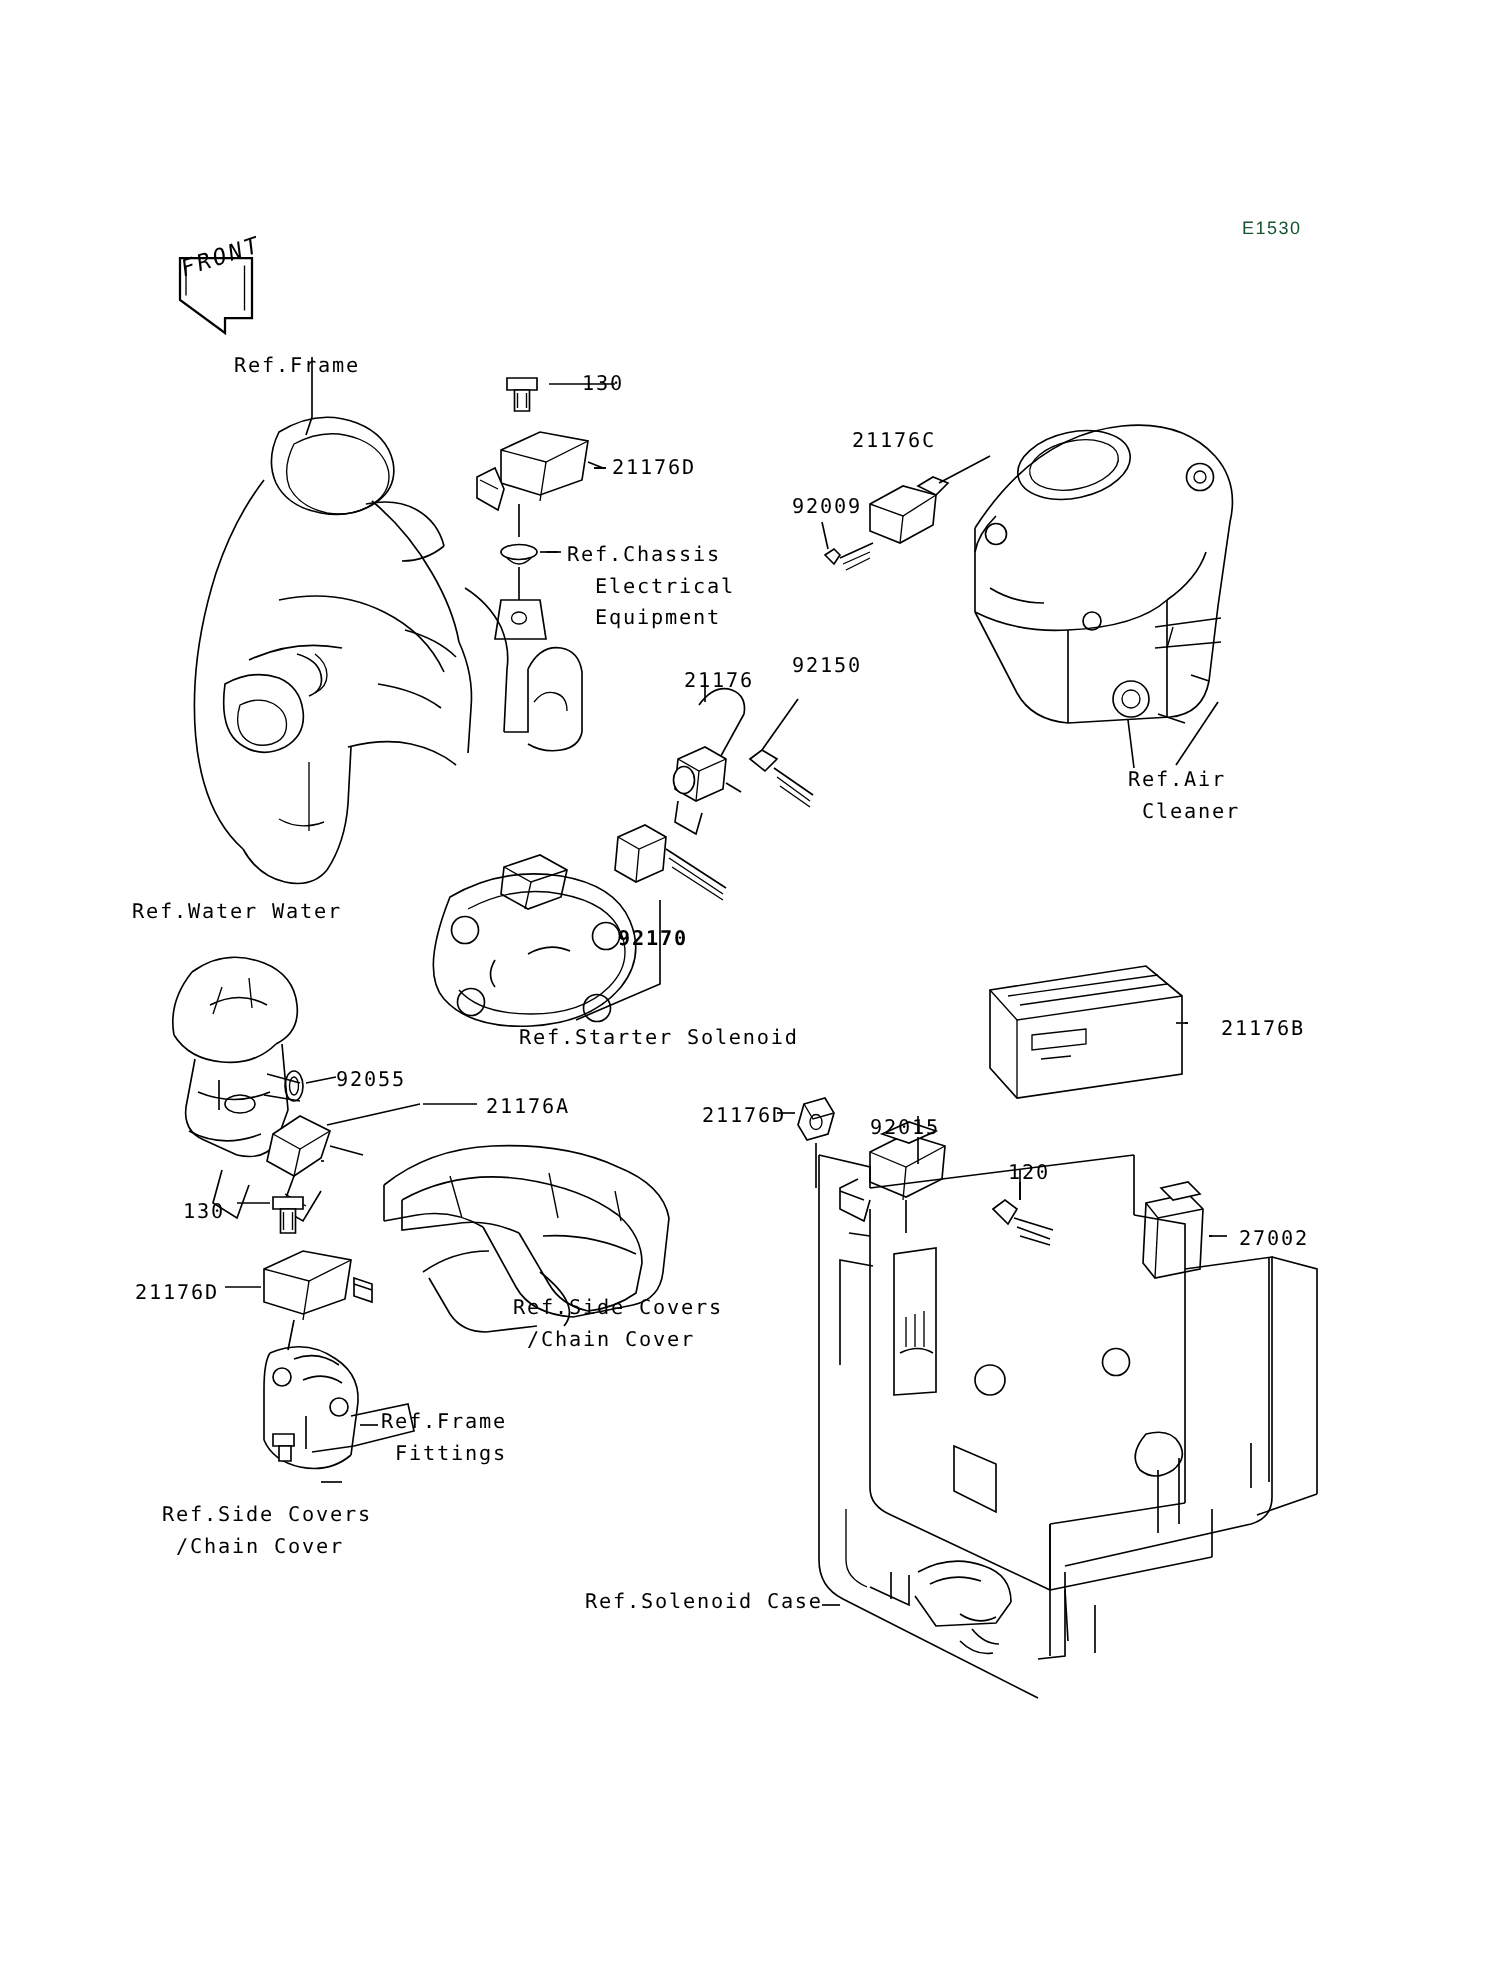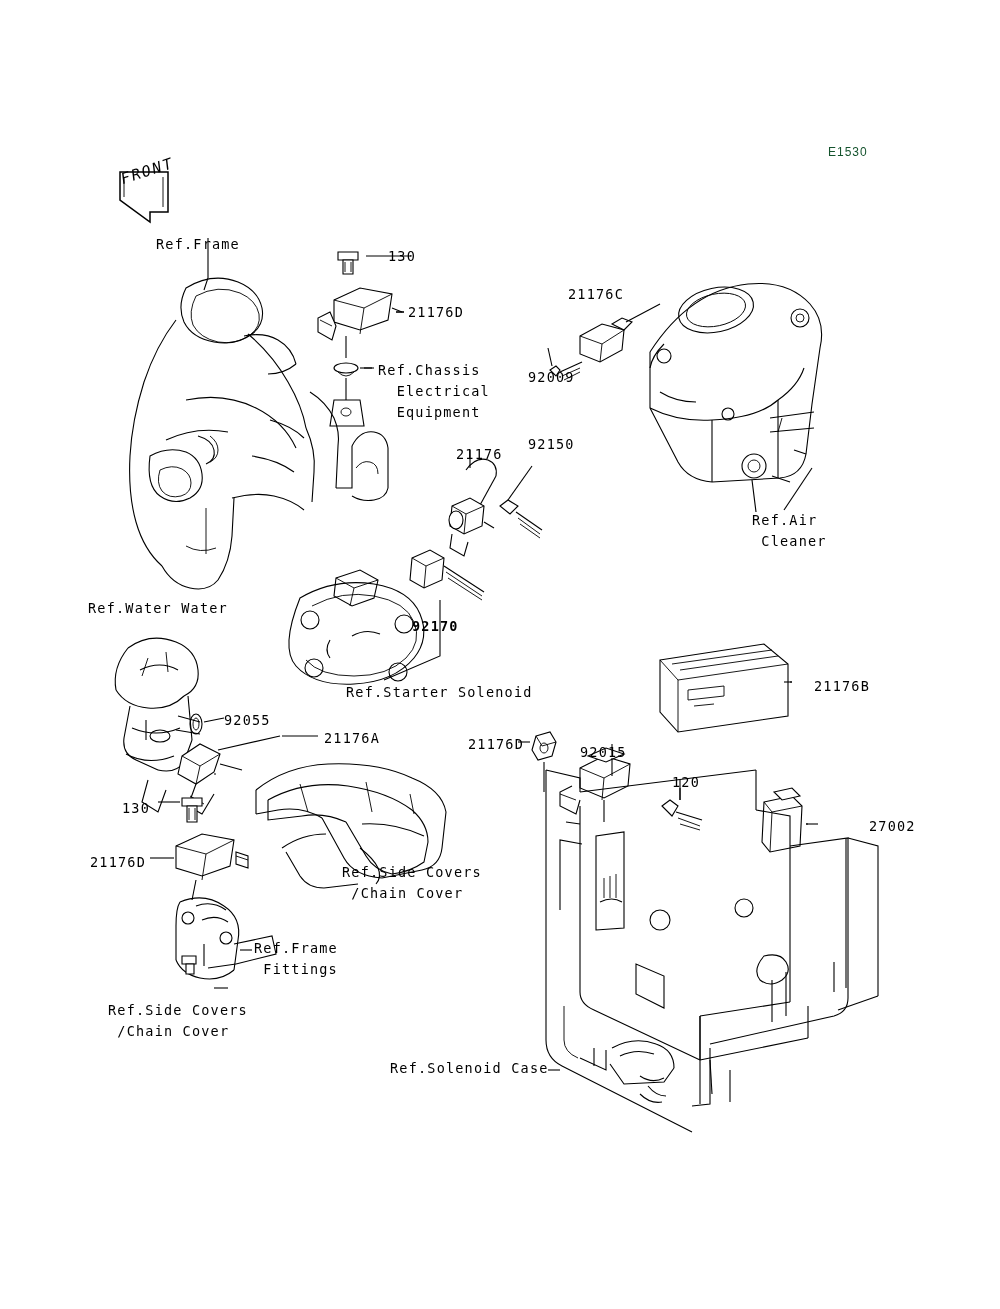--- a/index.html
+++ b/index.html
@@ -383,21 +383,21 @@
 <div class="lbl" style="left:118px; top:170px; font-style:italic; font-size:15px; letter-spacing:2px; transform:rotate(-18deg); transform-origin:left top;">FRONT</div>
 
 <div class="lbl" style="left:156px; top:234px;">Ref.Frame</div>
 
 <div class="lbl" style="left:388px; top:246px;">130</div>
 
 <div class="lbl" style="left:408px; top:302px;">21176D</div>
 
 <div class="lbl" style="left:568px; top:284px;">21176C</div>
 
-<div class="lbl" style="left:528px; top:328px;margin-top:39px;">92009</div>
+<div class="lbl" style="left:528px; top:328px;">92009</div>
 
 <div class="lbl" style="left:378px; top:360px;">Ref.Chassis
   Electrical
   Equipment</div>
 
 <div class="lbl" style="left:456px; top:444px;">21176</div>
 
 <div class="lbl" style="left:528px; top:434px;">92150</div>
 
 <div class="lbl" style="left:752px; top:510px;">Ref.Air
@@ -416,21 +416,21 @@
 <div class="lbl" style="left:324px; top:728px;">21176A</div>
 
 <div class="lbl" style="left:468px; top:734px;">21176D</div>
 
 <div class="lbl" style="left:580px; top:742px;">92015</div>
 
 <div class="lbl" style="left:672px; top:772px;">120</div>
 
 <div class="lbl" style="left:122px; top:798px;">130</div>
 
-<div class="lbl" style="left:826px; top:816px;margin-left:43px;">27002</div>
+<div class="lbl" style="left:826px; top:816px;">27002</div>
 
 <div class="lbl" style="left:90px; top:852px;">21176D</div>
 
 <div class="lbl" style="left:342px; top:862px;">Ref.Side Covers
  /Chain Cover</div>
 
 <div class="lbl" style="left:254px; top:938px;">Ref.Frame
  Fittings</div>
 
 <div class="lbl" style="left:108px; top:1000px;">Ref.Side Covers

